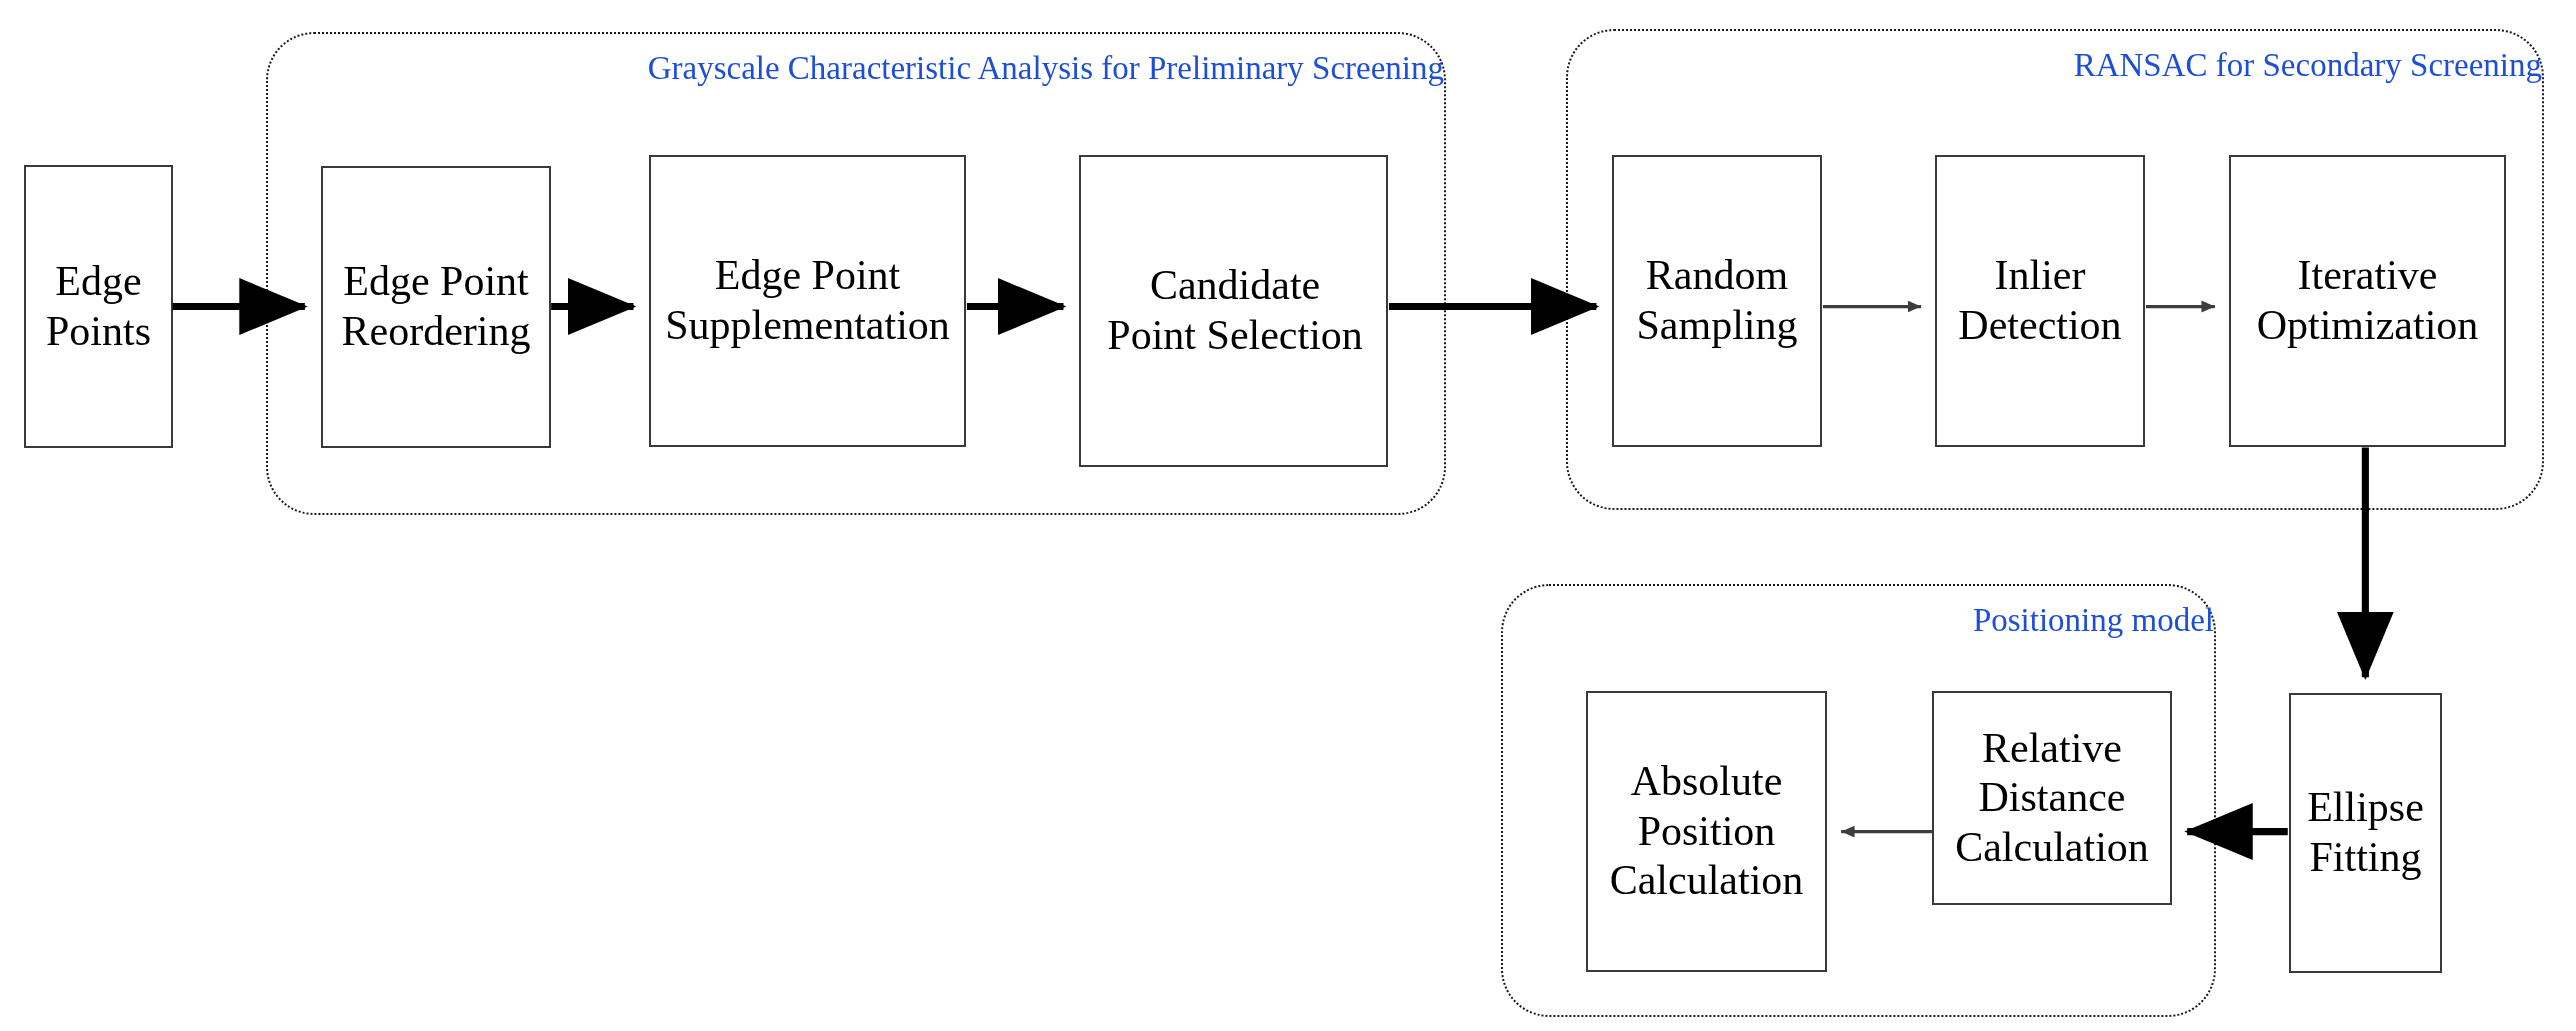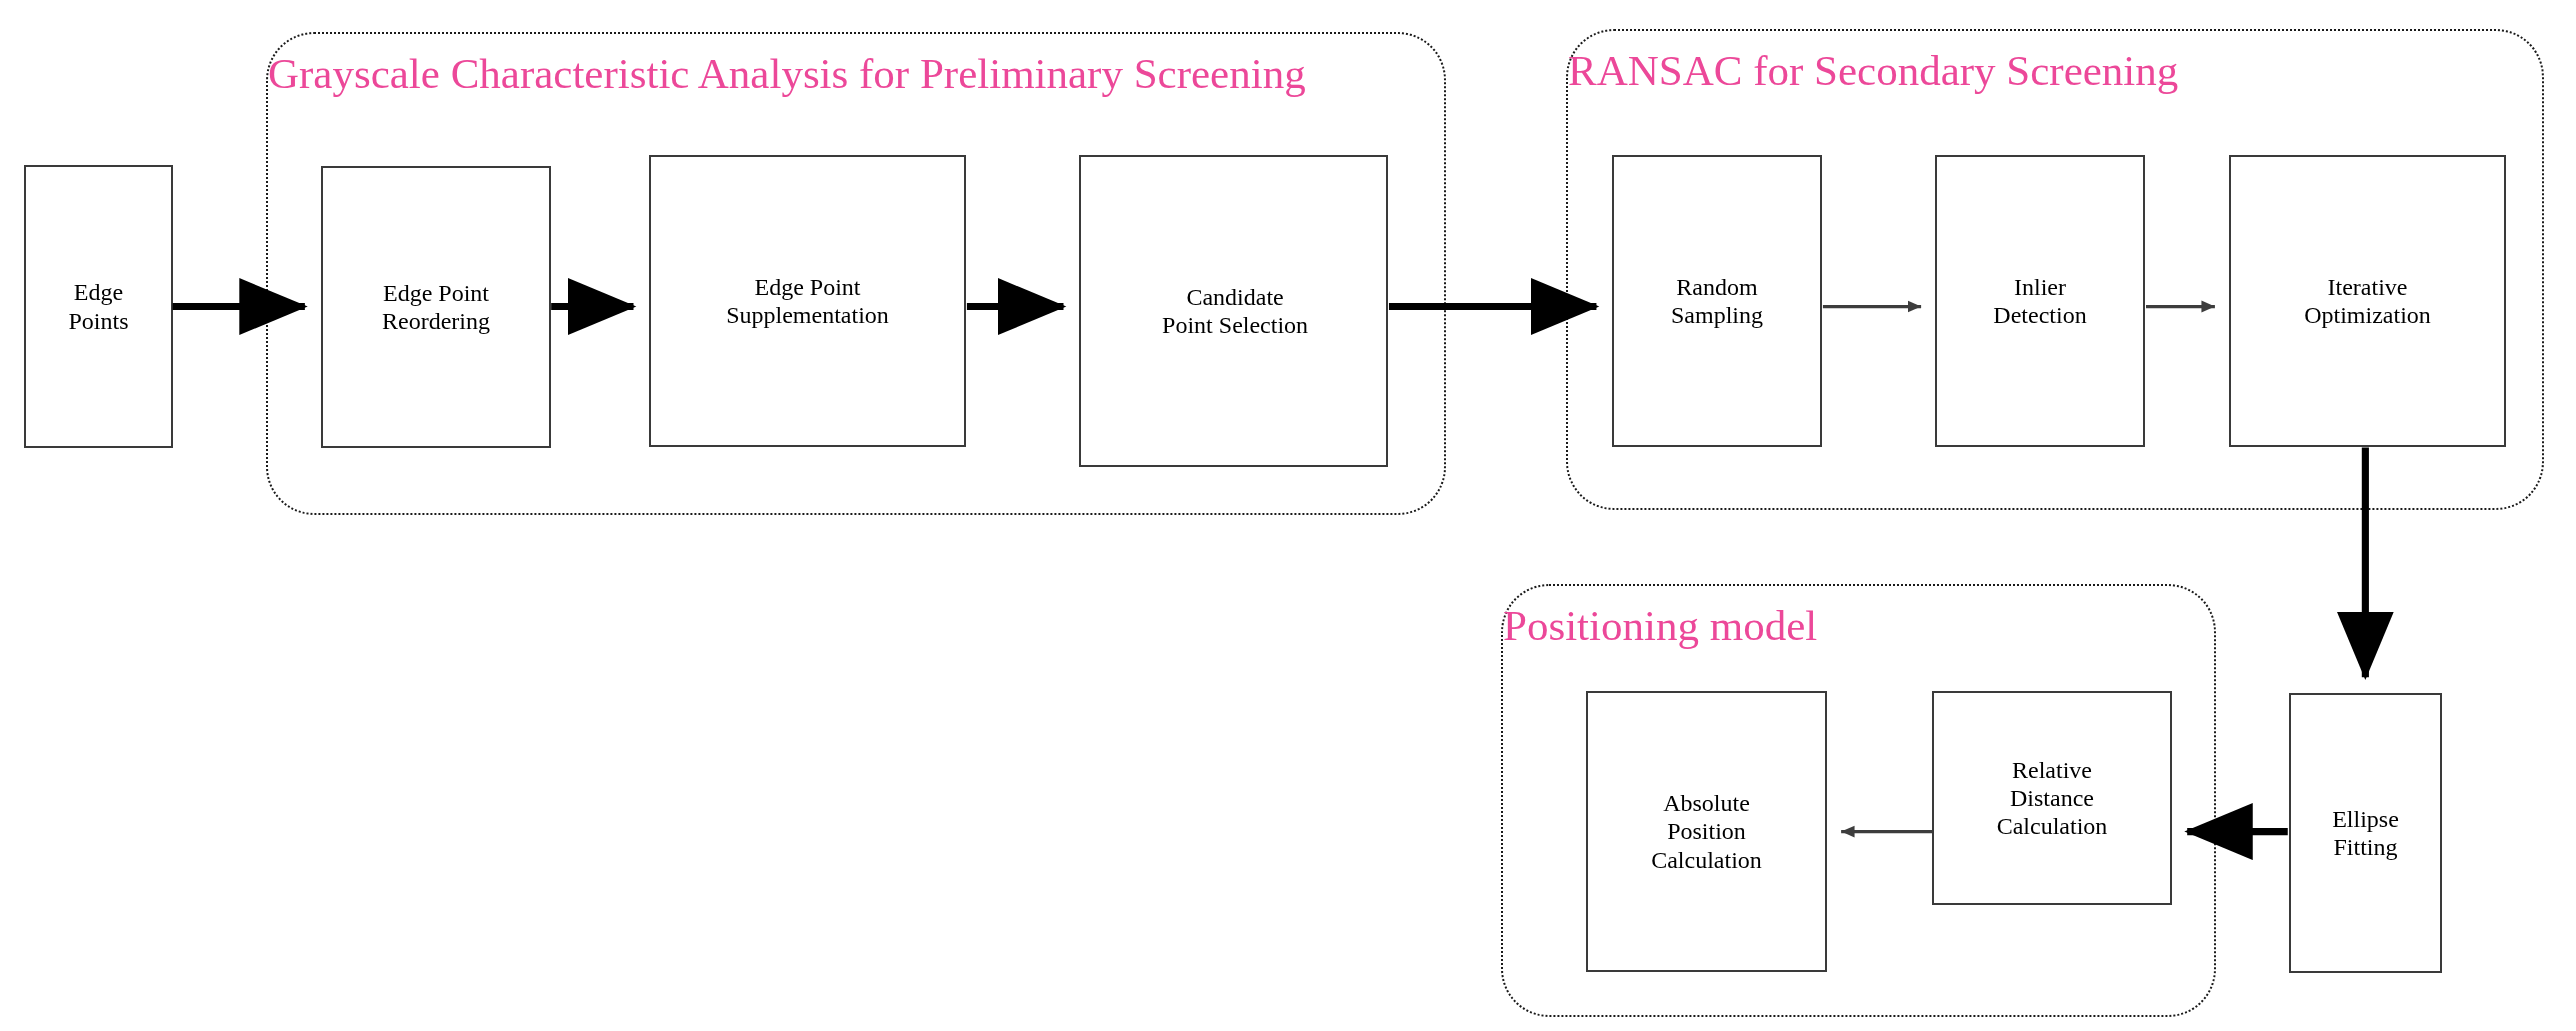--- a/index.html
+++ b/index.html
@@ -21,38 +21,38 @@
     position: absolute;
     border: 2.4px dotted #1a1a1a;
     border-radius: 48px;
     box-sizing: border-box;
     background: transparent;
   }
   .group-title {
     position: absolute;
     left: 0;
     right: 0;
-    text-align: left;
-    font-size: 43px;
-    color: #ec4899;
+    text-align: right;
+    font-size: 33px;
+    color: #1d4ed8;
     line-height: 1.1;
     white-space: nowrap;
   }
 
   
   .box {
     position: absolute;
     box-sizing: border-box;
     border: 2.4px solid #3a3a3a;
     background: #ffffff;
     display: flex;
     align-items: center;
     justify-content: center;
     text-align: center;
-    font-size: 24px;
+    font-size: 42px;
     line-height: 1.18;
     color: #000000;
     padding: 0 4.8px;
   }
   .box span { display: block; }
 
   
   #wires {
     position: absolute;
     left: 0;

